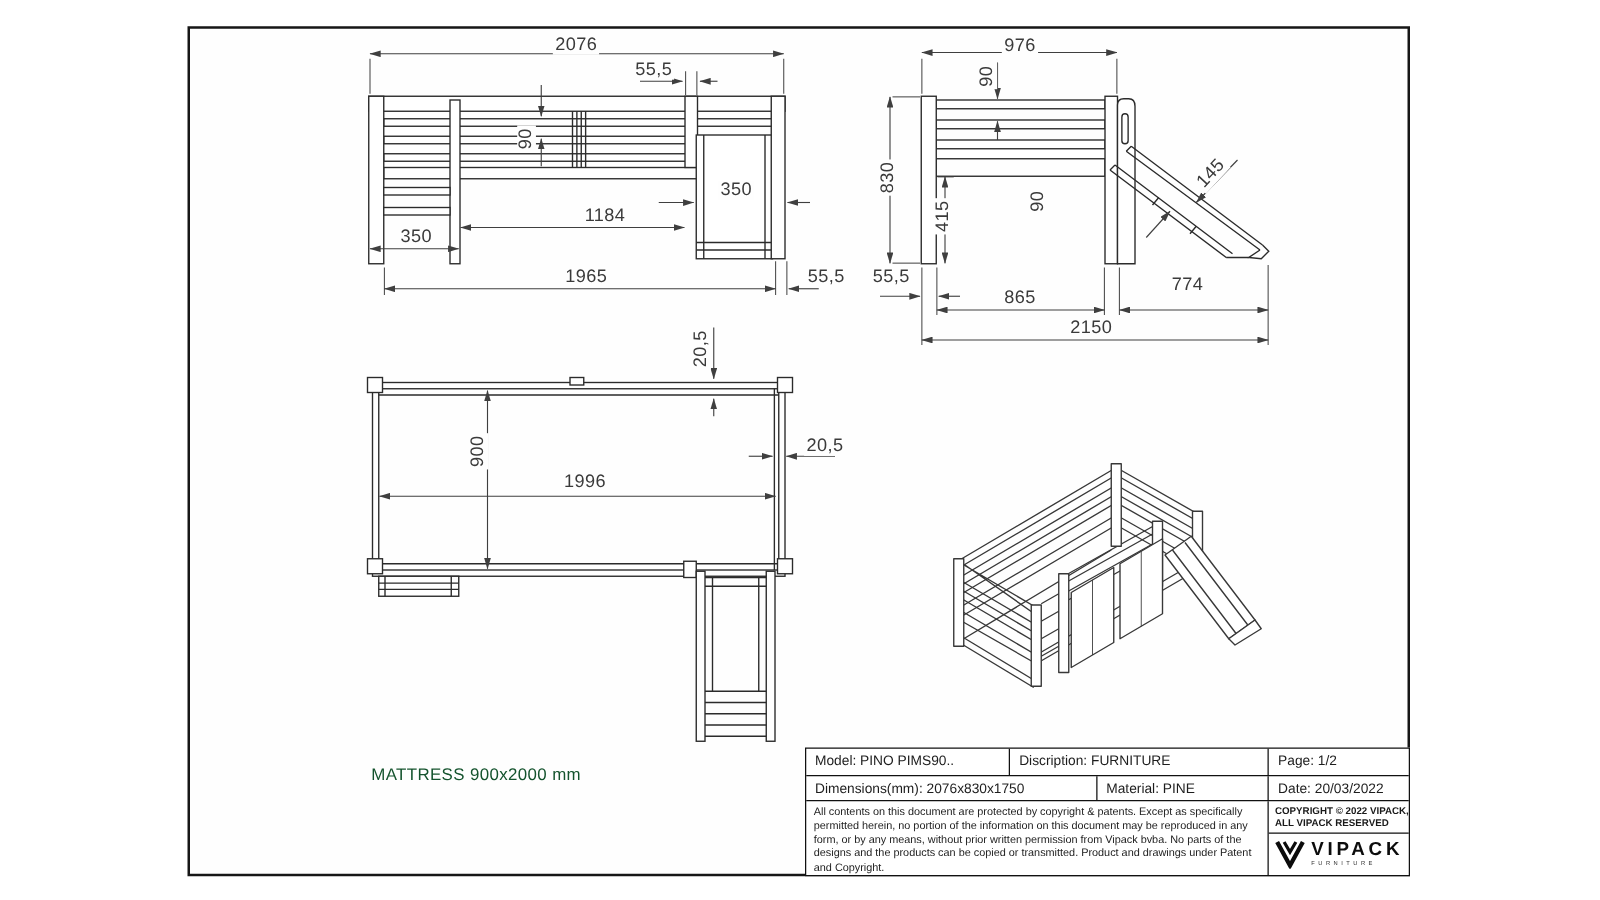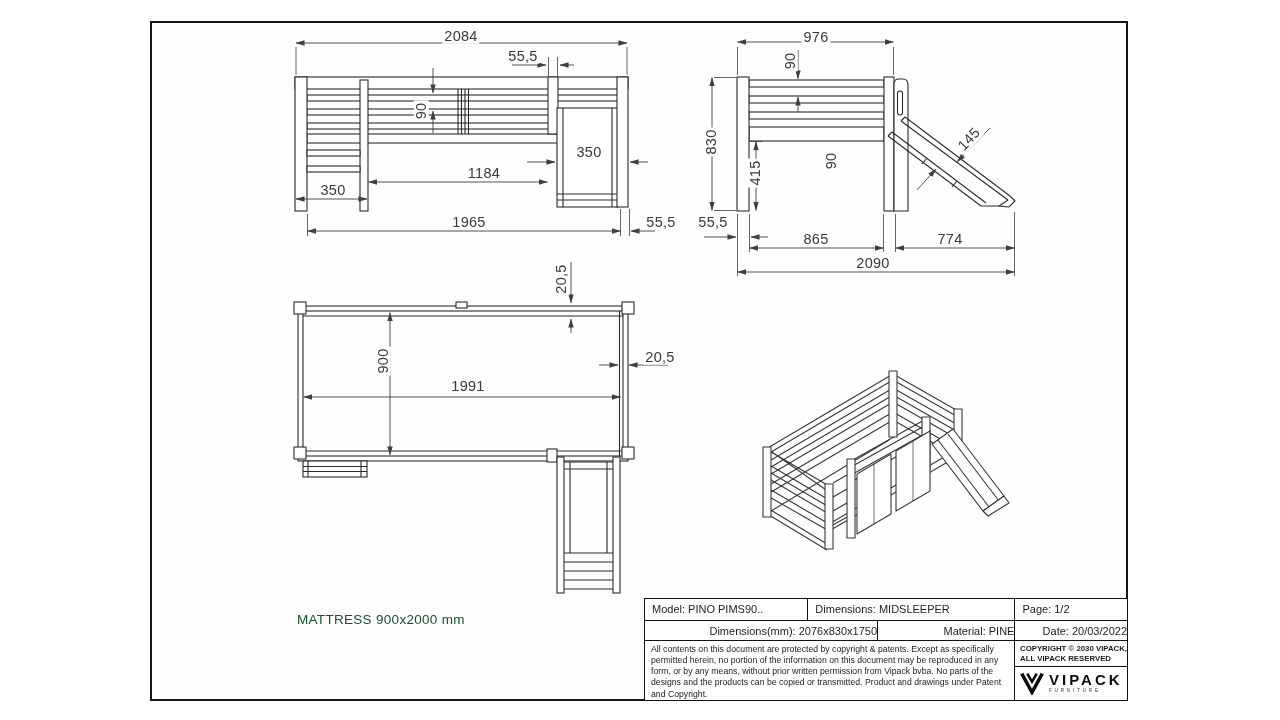--- a/index.html
+++ b/index.html
@@ -27,21 +27,21 @@
   
   .tb{
     position:absolute;left:644px;top:598px;width:484px;height:103px;
     border:1.6px solid #111;background:#fff;color:#1d1d1d;font-size:11px;
     display:flex;flex-direction:column;
   }
   .tb-row{display:flex;border-bottom:1.4px solid #111;}
   .tb-cell{padding:4px 0 0 7px;border-right:1.4px solid #111;overflow:hidden;white-space:nowrap;}
   .r1{height:25px;}
   .r1 .c1{width:164px;} .r1 .c2{width:208px;} .r1 .c3{width:112px;border-right:none;}
-  .r2{height:23px;text-align:right;}
+  .r2{height:23px;}
   .r2 .c1{width:234px;} .r2 .c2{width:138px;} .r2 .c3{width:112px;border-right:none;}
   .r3{flex:1;border-bottom:none;}
   .legal{
     width:372px;border-right:1.4px solid #111;
     font-size:8.7px;line-height:11.3px;color:#222;padding:3px 5px 0 6px;
   }
   .cpy-col{flex:1;display:flex;flex-direction:column;}
   .cpy{
     height:26px;border-bottom:1.4px solid #111;
     font-size:7.8px;font-weight:700;line-height:10.5px;padding:3px 0 0 5px;
@@ -176,63 +176,63 @@
     <path d="M917,190 L936,169" marker-end="url(#arw)"></path>
     <path d="M704,237 H736" marker-end="url(#arw)"></path>
     <path d="M768,237 H751" marker-end="url(#arw)"></path>
     <path d="M571,262 V303" marker-end="url(#arw)"></path>
     <path d="M571,333 V319" marker-end="url(#arw)"></path>
     <path d="M599,365 H618" marker-end="url(#arw)"></path>
     <path d="M668,365 H629" marker-end="url(#arw)"></path>
   </g>
 </svg>
 
-<span class="dim-label" style="left:461px;top:36px">2084</span>
+<span class="dim-label" style="left:461px;top:36px">2076</span>
 <span class="dim-label" style="left:523px;top:56px">55,5</span>
 <span class="dim-label rot" style="left:421px;top:111px">90</span>
 <span class="dim-label" style="left:589px;top:152px">350</span>
 <span class="dim-label" style="left:484px;top:173px">1184</span>
 <span class="dim-label" style="left:333px;top:190px">350</span>
 <span class="dim-label" style="left:469px;top:222px">1965</span>
 <span class="dim-label" style="left:661px;top:222px">55,5</span>
 
 <span class="dim-label" style="left:816px;top:37px">976</span>
 <span class="dim-label rot" style="left:790px;top:61px">90</span>
 <span class="dim-label rot" style="left:711px;top:142px">830</span>
 <span class="dim-label rot" style="left:755px;top:173px">415</span>
 <span class="dim-label rot" style="left:831px;top:161px">90</span>
 <span class="dim-label rot45" style="left:969px;top:139px">145</span>
 <span class="dim-label" style="left:713px;top:222px">55,5</span>
 <span class="dim-label" style="left:816px;top:239px">865</span>
-<span class="dim-label" style="left:950px;top:239px">774</span>
-<span class="dim-label" style="left:873px;top:263px">2090</span>
+<span class="dim-label" style="left:950px;top:228px">774</span>
+<span class="dim-label" style="left:873px;top:263px">2150</span>
 
 <span class="dim-label rot" style="left:561px;top:279px">20,5</span>
 <span class="dim-label rot" style="left:383px;top:361px">900</span>
-<span class="dim-label" style="left:468px;top:386px">1991</span>
+<span class="dim-label" style="left:468px;top:386px">1996</span>
 <span class="dim-label" style="left:660px;top:357px">20,5</span>
 
 <span class="note">MATTRESS 900x2000 mm</span>
 
 <div class="tb">
   <div class="tb-row r1">
     <div class="tb-cell c1">Model: PINO PIMS90..</div>
-    <div class="tb-cell c2">Dimensions: MIDSLEEPER</div>
+    <div class="tb-cell c2">Discription: FURNITURE</div>
     <div class="tb-cell c3">Page: 1/2</div>
   </div>
   <div class="tb-row r2">
     <div class="tb-cell c1">Dimensions(mm): 2076x830x1750</div>
     <div class="tb-cell c2">Material: PINE</div>
     <div class="tb-cell c3">Date: 20/03/2022</div>
   </div>
   <div class="tb-row r3">
     <div class="legal">All contents on this document are protected by copyright &amp; patents. Except as specifically permitted herein, no portion of the information on this document may be reproduced in any form, or by any means, without prior written permission from Vipack bvba. No parts of the designs and the products can be copied or transmitted. Product and drawings under Patent and Copyright.</div>
     <div class="cpy-col">
       <div class="cpy">
-        <div>COPYRIGHT © 2030 VIPACK,</div>
+        <div>COPYRIGHT © 2022 VIPACK,</div>
         <div>ALL VIPACK RESERVED</div>
       </div>
       <div class="logo">
         <svg width="26" height="24" viewBox="0 0 30 28">
           <path d="M3,3 L15,25 L27,3" fill="none" stroke="#0c0c0c" stroke-width="4"></path>
           <path d="M9.5,3 L15,12.5 L20.5,3" fill="none" stroke="#0c0c0c" stroke-width="3"></path>
         </svg>
         <div class="logo-text">
           <span class="brand">VIPACK</span>
           <span class="brand-sub">FURNITURE</span>

